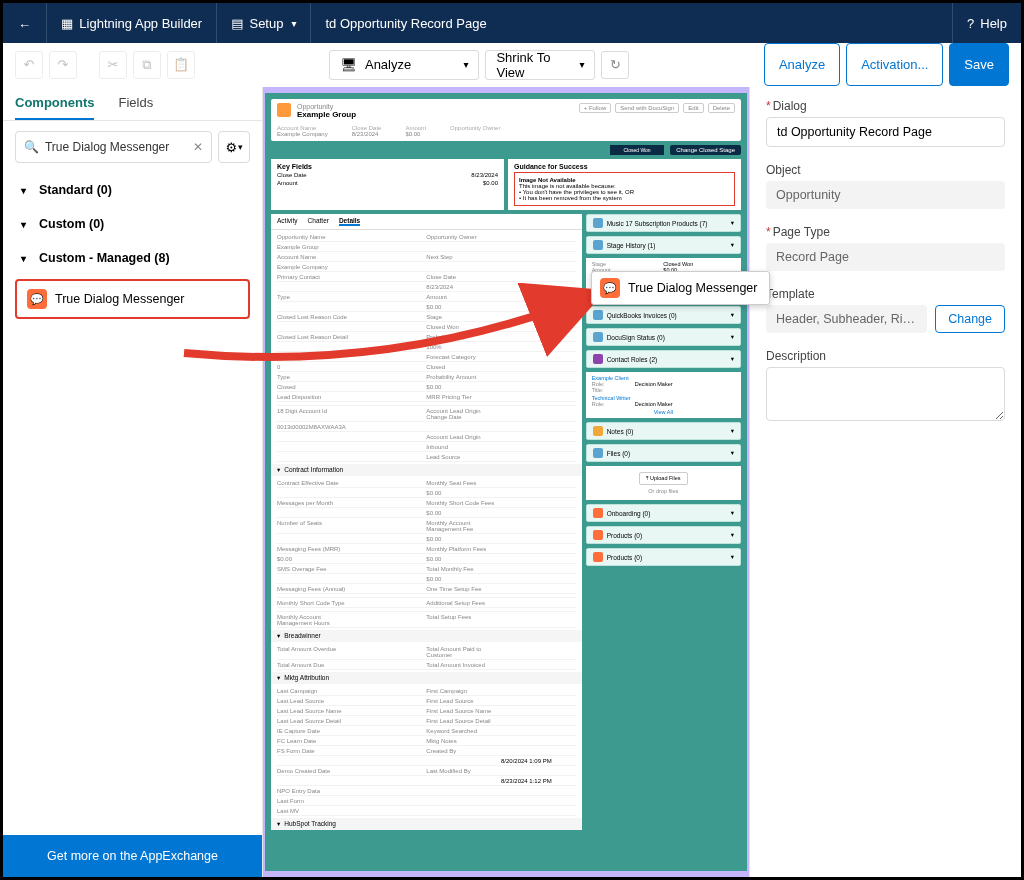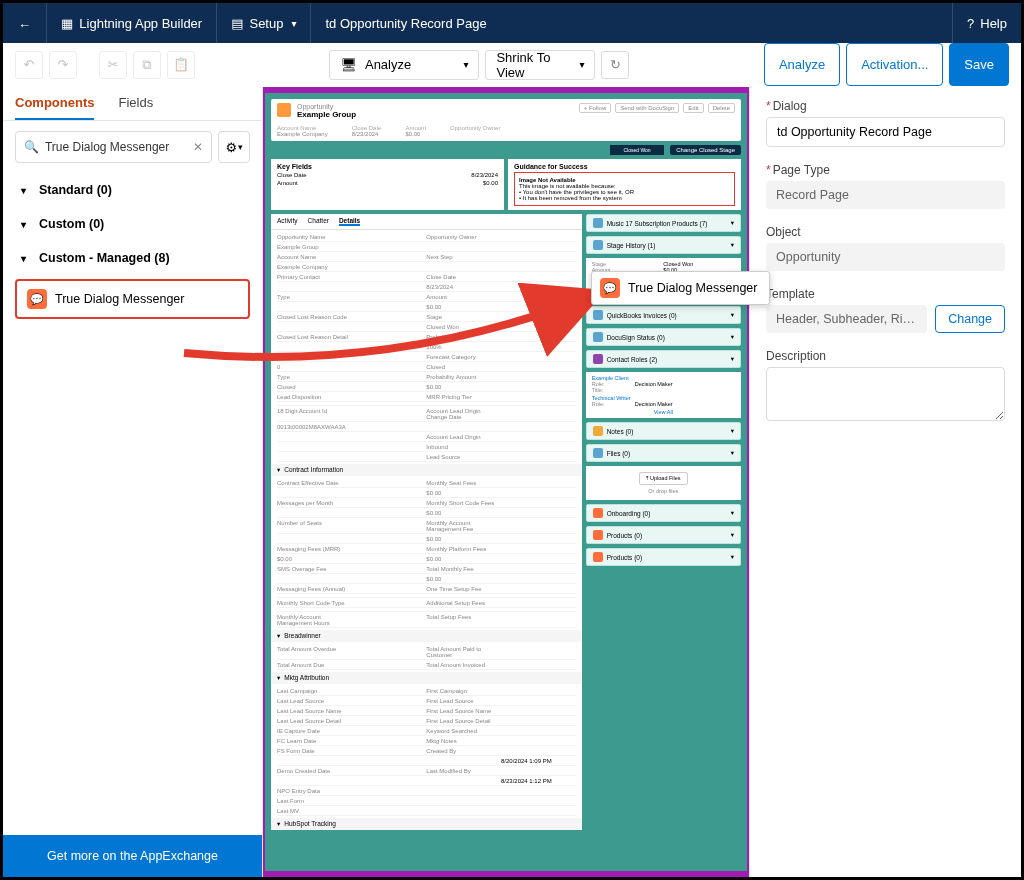--- a/index.html
+++ b/index.html
@@ -25,35 +25,35 @@
 .tbselect.view { width: 150px; }
 .tbselect.shrink { width: 110px; }
 .btn { height:43px; padding:0 14px; border:1px solid #0176d3; color:#0176d3; background:#fff; border-radius:4px; font-size:13px; display:flex; align-items:center; }
 .btn.primary { background:#0176d3; color:#fff; }
 
 
 .main { display:flex; height: calc(100% - 84px); }
 .leftpanel { width: 260px; border-right:1px solid #e5e5e5; display:flex; flex-direction:column; }
 .tabbar { display:flex; border-bottom:1px solid #e5e5e5; padding:0 12px; gap:24px; }
 .tabbar .tab { padding:8px 0; font-size:13px; color:#444; }
-.tabbar .tab.active { color:#c2410c; border-bottom:2px solid #0176d3; font-weight:600; }
+.tabbar .tab.active { color:#0f766e; border-bottom:2px solid #0176d3; font-weight:600; }
 
 .searchrow { padding: 10px 12px; display:flex; gap:6px; }
 .searchbox { flex:1; height:32px; border:1px solid #d9dbdd; border-radius:4px; display:flex; align-items:center; padding:0 8px; gap:6px; font-size:12px; color:#333; }
 .gearbtn { width:32px; height:32px; border:1px solid #d9dbdd; border-radius:4px; display:flex; align-items:center; justify-content:center; font-size:13px; }
 
 .cat { padding: 10px 18px; font-size:12.5px; font-weight:600; display:flex; gap:8px; align-items:center; }
 .cat .chv { font-size:10px; width:10px; }
 .compitem { margin:4px 12px; padding:8px 10px; display:flex; align-items:center; gap:8px; font-size:12.5px; border:2px solid #e23a2c; border-radius:4px; }
 .compicon { width:20px; height:20px; background:#ff6d3a; border-radius:4px; display:flex; align-items:center; justify-content:center; color:#fff; font-size:11px; }
 
 .leftfoot { margin-top:auto; background:#0176d3; color:#fff; text-align:center; padding:14px; font-size:12.5px; }
 
 
-.canvas { flex:1; background:#a21caf; padding:6px 2px; overflow:hidden; position:relative; }
+.canvas { flex:1; background:#c4b5fd; padding:6px 2px; overflow:hidden; position:relative; }
 .canvaswrap { background:#3d9a8f; padding:2px; height:100%; overflow-y:auto; }
 .whitecard { background:#fff; margin:4px; border-radius:2px; font-size:7px; padding:4px 6px; }
 .opphdr { display:flex; align-items:flex-start; gap:6px; }
 .oppicon { width:14px; height:14px; background:#ff9a3c; border-radius:2px; }
 .oppright { margin-left:auto; display:flex; gap:4px; }
 .pill { border:1px solid #ccc; padding:1px 4px; font-size:6px; border-radius:2px; color:#888; }
 .hdrfields { display:flex; gap:24px; margin-top:6px; color:#888; font-size:6px; }
 .hdrfields .lbl { color:#aaa; }
 
 .path { display:flex; margin:4px; gap:2px; }
@@ -700,26 +700,26 @@
       </div>
     </div>
   </div>
 
   <div class="rightpanel">
     <div class="fld">
       <label><span class="req">*</span><span>Dialog</span></label>
       <input value="td Opportunity Record Page" style="">
     </div>
     <div class="fld">
+      <label>Object</label>
+      <div class="readonly">Opportunity</div>
+    </div>
+    <div class="fld">
       <label><span class="req">*</span><span>Page Type</span></label>
       <div class="readonly">Record Page</div>
-    </div>
-    <div class="fld">
-      <label>Object</label>
-      <div class="readonly">Opportunity</div>
     </div>
     <div class="fld">
       <label>Template</label>
       <div class="templaterow">
         <div class="readonly">Header, Subheader, Right Sid...</div>
         <button class="changebtn">Change</button>
       </div>
     </div>
     <div class="fld">
       <label>Description</label>

